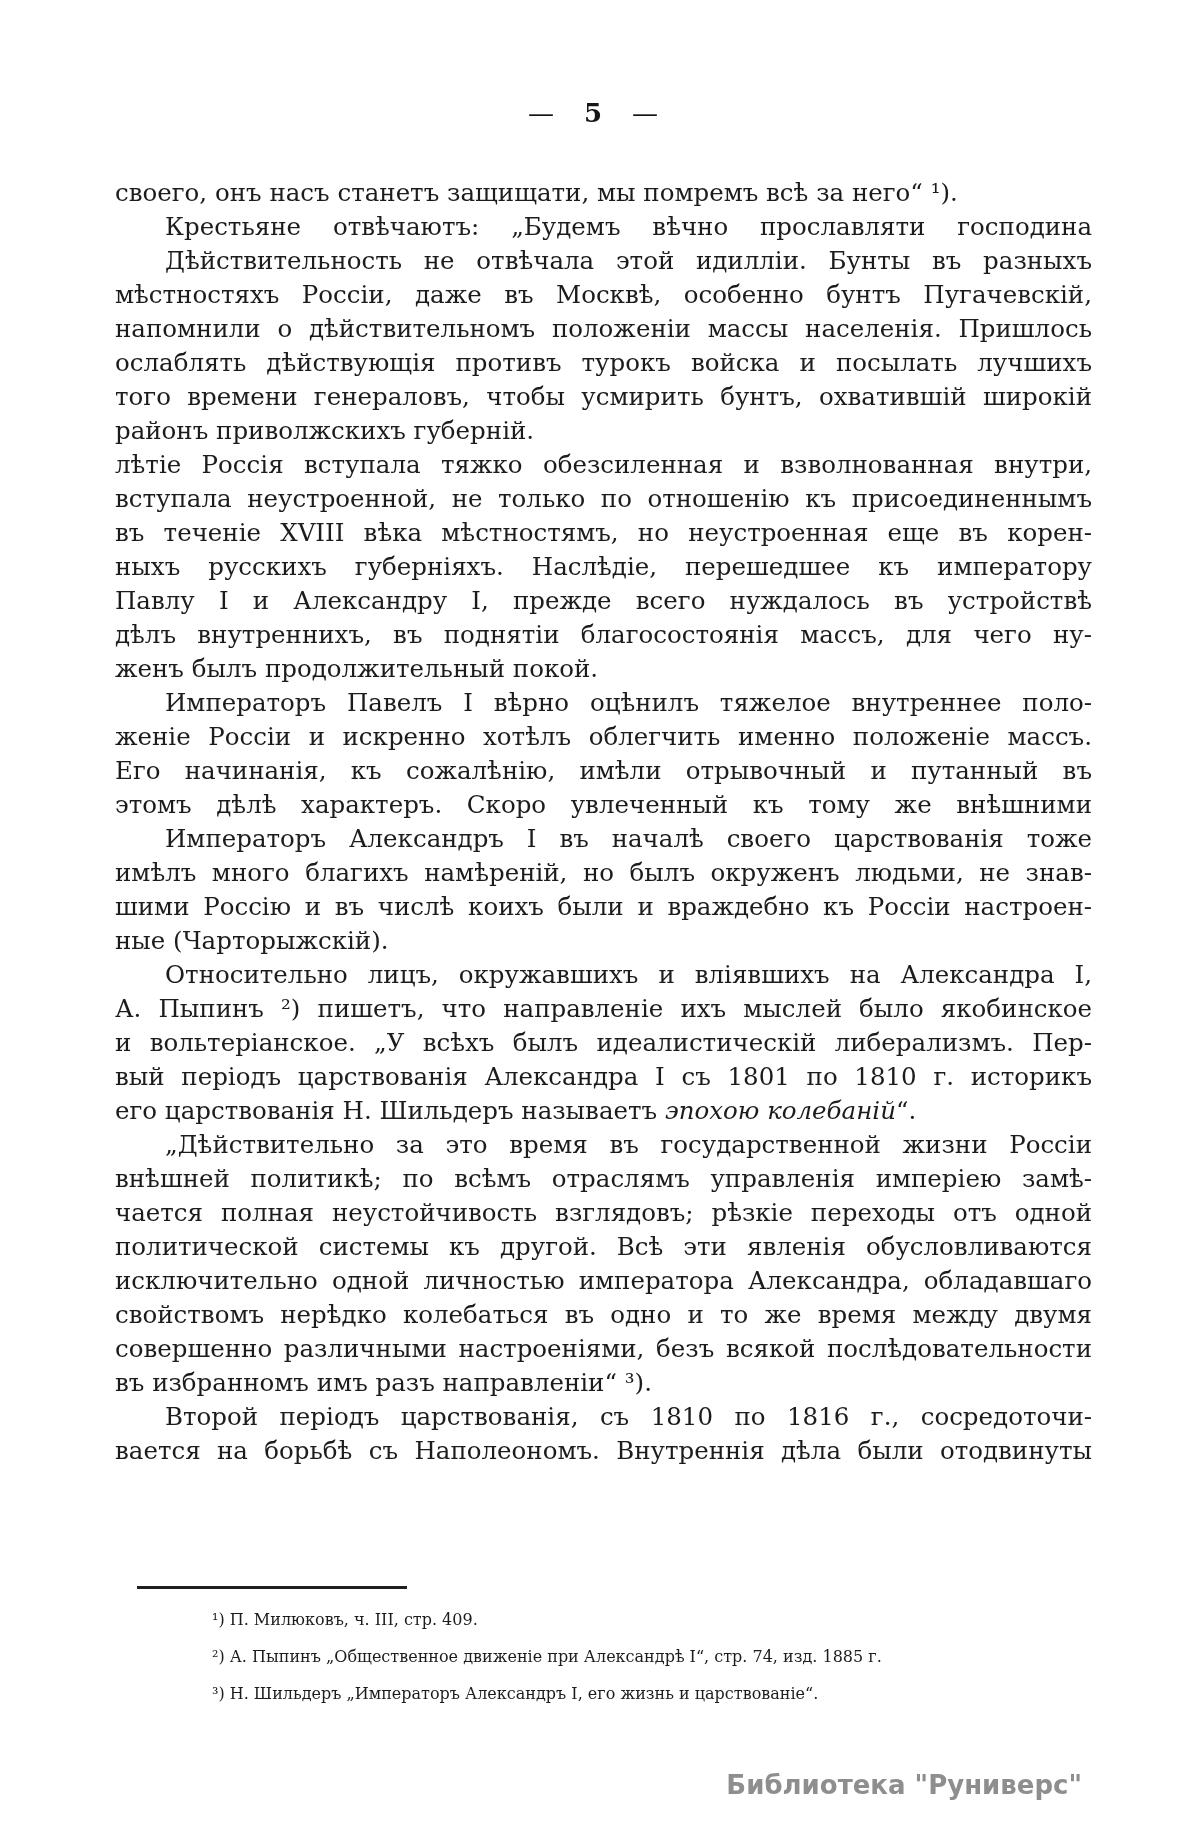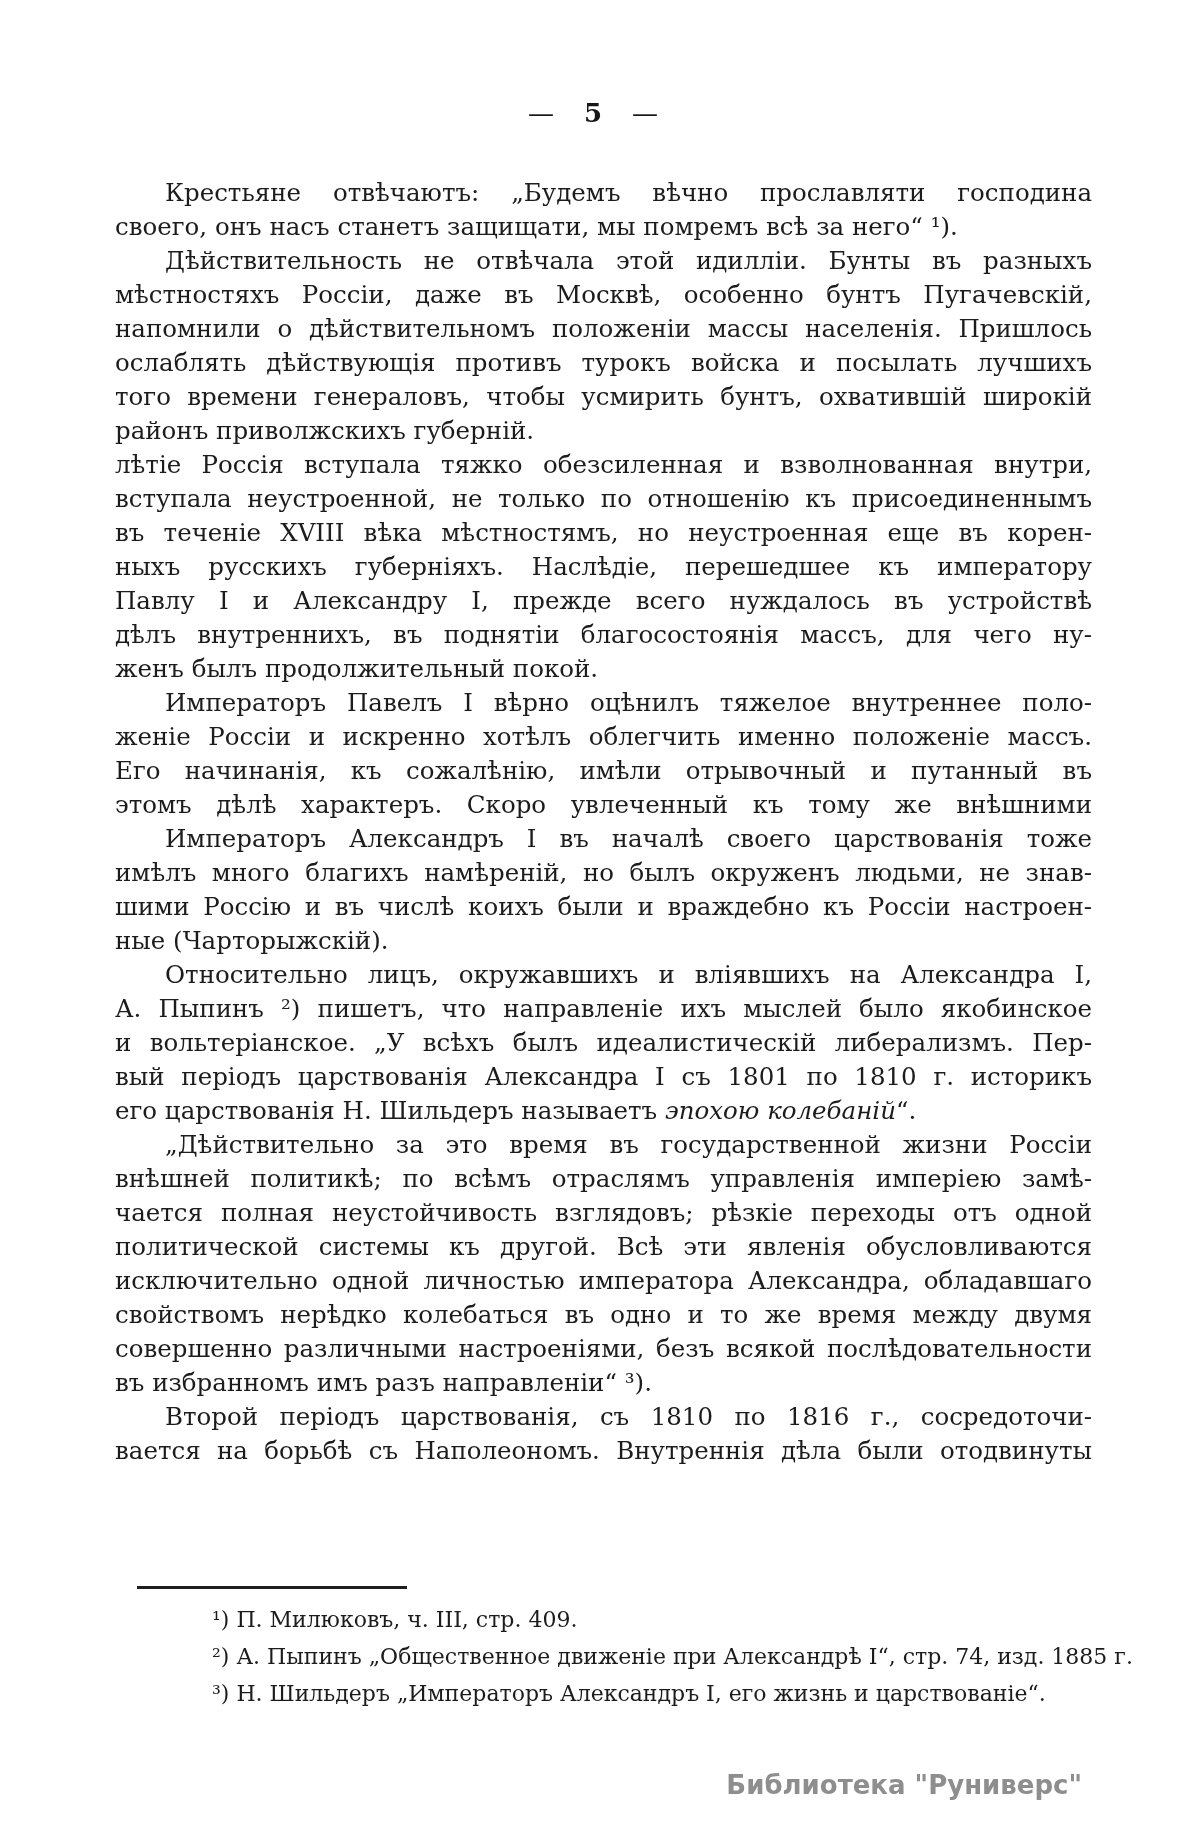--- a/index.html
+++ b/index.html
@@ -67,21 +67,21 @@
     height: 3px;
     background: #1f1f1f;
   }
   .footnotes {
     position: absolute;
     top: 1601px;
     left: 212px;
     width: 900px;
   }
   .footnote {
-    font-size: 22px;
+    font-size: 16px;
     line-height: 37px;
     white-space: nowrap;
     color: #1c1c1c;
   }
   .watermark {
     position: absolute;
     top: 1770px;
     right: 118px;
     font-family: "DejaVu Sans", sans-serif;
     font-weight: bold;
@@ -93,22 +93,22 @@
 <body>
 
 <div class="page">
 
   <div class="page-number">
     <span class="dash">—</span><span class="num">5</span><span class="dash">—</span>
   </div>
 
   <div class="body-text">
       <div class="para">
+        <div class="line lastline"><span>своего, онъ насъ станетъ защищати, мы помремъ всѣ за него“ ¹).</span></div>
         <div class="line indent"><span>Крестьяне отвѣчаютъ: „Будемъ вѣчно прославляти господина</span></div>
-        <div class="line lastline"><span>своего, онъ насъ станетъ защищати, мы помремъ всѣ за него“ ¹).</span></div>
       </div>
       <div class="para">
         <div class="line indent"><span>Дѣйствительность не отвѣчала этой идилліи. Бунты въ разныхъ</span></div>
         <div class="line"><span>мѣстностяхъ Россіи, даже въ Москвѣ, особенно бунтъ Пугачевскій,</span></div>
         <div class="line"><span>напомнили о дѣйствительномъ положеніи массы населенія. Пришлось</span></div>
         <div class="line"><span>ослаблять дѣйствующія противъ турокъ войска и посылать лучшихъ</span></div>
         <div class="line"><span>того времени генераловъ, чтобы усмирить бунтъ, охватившій широкій</span></div>
         <div class="line lastline"><span>районъ приволжскихъ губерній.</span></div>
       </div>
       <div class="para">

